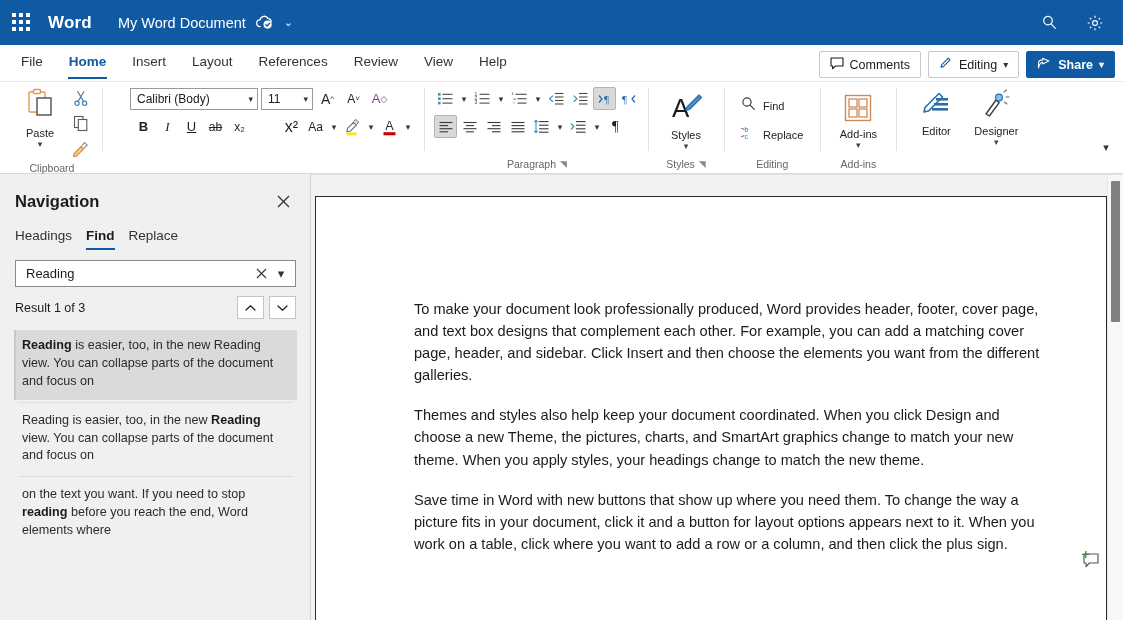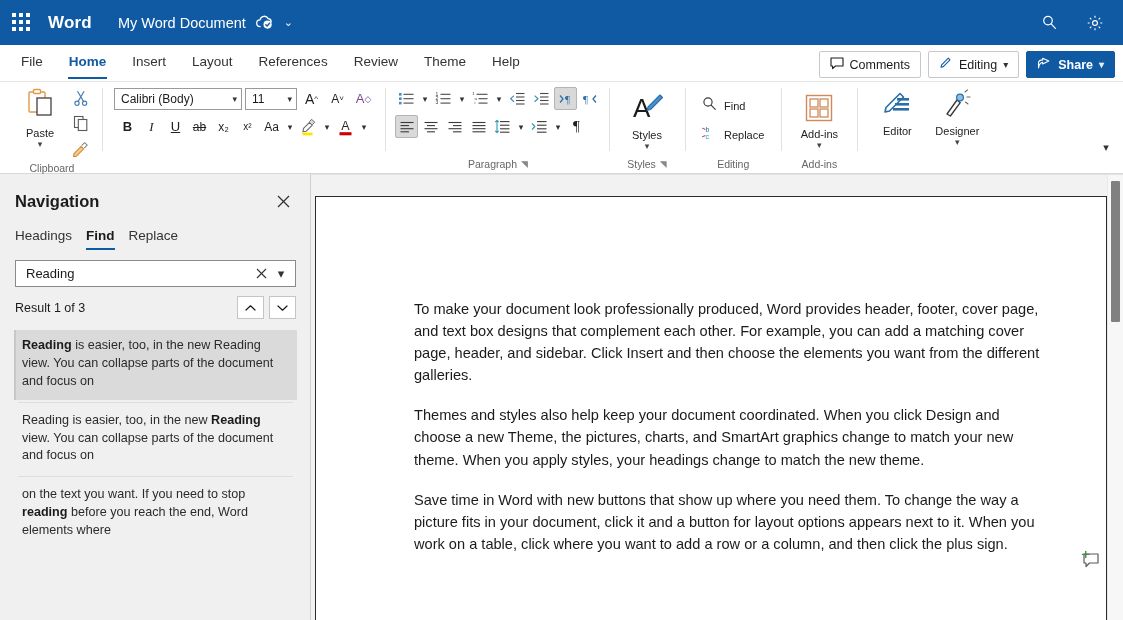--- a/index.html
+++ b/index.html
@@ -289,21 +289,21 @@
 </div>
 
 <div class="tabbar">
   <div class="tabs">
     <div class="tab">File</div>
     <div class="tab active">Home</div>
     <div class="tab">Insert</div>
     <div class="tab">Layout</div>
     <div class="tab">References</div>
     <div class="tab">Review</div>
-    <div class="tab">Theme</div>
+    <div class="tab">View</div>
     <div class="tab">Help</div>
   </div>
   <div class="tabbar-right">
     <div class="pillbtn">
       <span>
         <svg width="14" height="13" viewBox="0 0 14 13" aria-hidden="true">
           <path d="M1 1h12v8H5.5L2.6 11.6V9H1z" fill="none" stroke="#1b1b1b" stroke-width="1.1" stroke-linejoin="round"></path>
         </svg>
       </span>
       <span>Comments</span>
@@ -365,21 +365,21 @@
           <svg width="17" height="16" viewBox="0 0 17 16" aria-hidden="true">
             <path d="M2 12.6l7.2-7.3 2.5 2.5-7.2 7.3-3 .7z" fill="#f5c98a" stroke="#d09040" stroke-width="1.1" stroke-linejoin="round"></path>
             <path d="M9.6 4.6l3-3 2.6 2.6-3 3" fill="#fff" stroke="#8a8a8a" stroke-width="1.1" stroke-linejoin="round"></path>
           </svg>
         </div>
       </div>
     </div>
     <div class="rgroup-label">Clipboard</div>
   </div>
 
-  <div class="rgroup" style="padding-left:12px;padding-right:10px;">
+  <div class="rgroup" style="padding-left:28px;padding-right:10px;">
     <div class="rgroup-body">
       <div class="font-col">
         <div class="font-row1">
           <div class="combo fontname">
             <span class="cv">Calibri (Body)</span>
             <span class="cc">▾</span>
           </div>
           <div class="combo fontsize">
             <span class="cv">11</span>
             <span class="cc">▾</span>
@@ -387,21 +387,21 @@
           <div class="sbtn" style="font-size:14px;">A<span style="font-size:8px;vertical-align:super;">^</span></div>
           <div class="sbtn" style="font-size:12px;">A<span style="font-size:8px;vertical-align:super;">˅</span></div>
           <div class="sbtn" style="font-size:13px;color:#7a4a9a;">A<span style="font-size:9px;">◇</span></div>
         </div>
         <div class="small-row" style="padding-left:2px;">
           <div class="sbtn" style="font-weight:bold;">B</div>
           <div class="sbtn" style="font-style:italic;font-family:'Liberation Serif',serif;">I</div>
           <div class="sbtn" style="text-decoration:underline;">U</div>
           <div class="sbtn" style="text-decoration:line-through;font-size:12px;">ab</div>
           <div class="sbtn" style="font-size:12px;">x₂</div>
-          <div class="sbtn" style="font-size:10px;">x²</div>
+          <div class="sbtn" style="font-size:16px;margin-left:28px;">x²</div>
           <div class="sbtn" style="font-size:12px;">Aa</div>
           <div class="cbtn">▾</div>
           <div class="sbtn">
             <svg width="17" height="18" viewBox="0 0 17 18" aria-hidden="true">
               <path d="M3.5 10.4l6-6 2.8 2.8-6 6-3.4.6z" fill="#fff" stroke="#6a6a6a" stroke-width="1.1" stroke-linejoin="round"></path>
               <path d="M9.4 3.6l2.3-2.3 3 3-2.3 2.3" fill="#d9d9d9" stroke="#6a6a6a" stroke-width="1"></path>
               <rect x="2.5" y="14.6" width="10" height="2.8" fill="#ffe600"></rect>
             </svg>
           </div>
           <div class="cbtn">▾</div>

